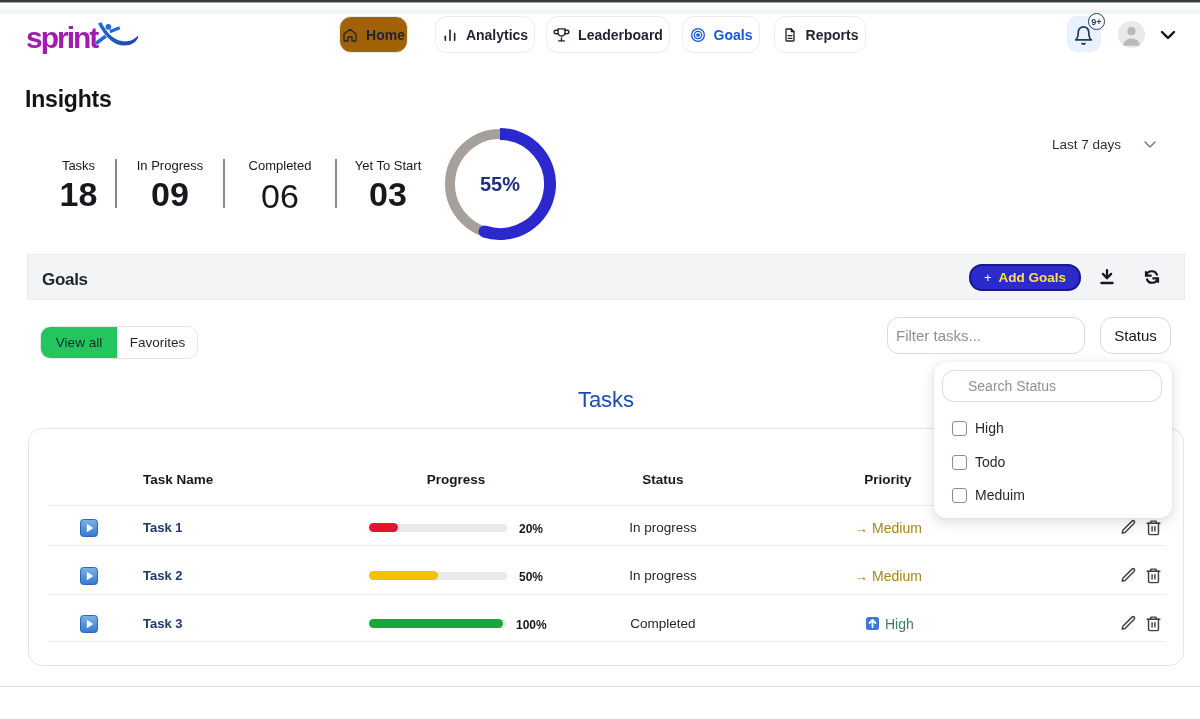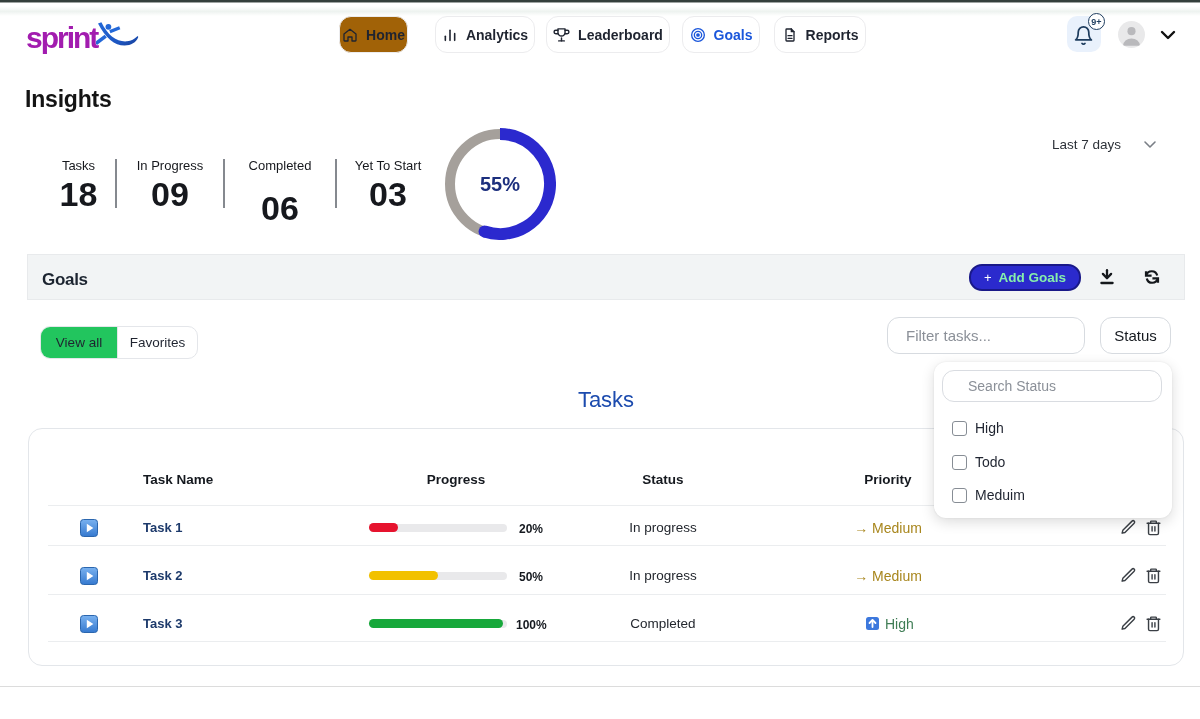--- a/index.html
+++ b/index.html
@@ -96,21 +96,21 @@
     <div style="font-size:34px;font-weight:800;color:#16181d;line-height:40px;margin-top:1px;">18</div>
   </div>
   <div class="abs" style="left:115px;top:159px;width:2px;height:49px;background:#85898f;"></div>
   <div class="abs" style="left:117px;top:158px;width:106px;text-align:center;">
     <div style="font-size:13px;color:#16181d;">In Progress</div>
     <div style="font-size:34px;font-weight:800;color:#16181d;line-height:40px;margin-top:1px;">09</div>
   </div>
   <div class="abs" style="left:223px;top:159px;width:2px;height:49px;background:#85898f;"></div>
   <div class="abs" style="left:225px;top:158px;width:110px;text-align:center;">
     <div style="font-size:13px;color:#16181d;">Completed</div>
-    <div style="font-size:34px;font-weight:700;color:#16181d;line-height:40px;margin-top:15px;">06</div>
+    <div style="font-size:34px;font-weight:400;color:#16181d;line-height:40px;margin-top:3px;">06</div>
   </div>
   <div class="abs" style="left:335px;top:159px;width:2px;height:49px;background:#85898f;"></div>
   <div class="abs" style="left:337px;top:158px;width:102px;text-align:center;">
     <div style="font-size:13px;color:#16181d;">Yet To Start</div>
     <div style="font-size:34px;font-weight:800;color:#16181d;line-height:40px;margin-top:1px;">03</div>
   </div>
 
   <svg class="abs" style="left:444px;top:128px;" width="112" height="112" viewBox="0 0 112 112">
     <circle cx="56" cy="56" r="50" fill="none" stroke="#a5a09b" stroke-width="10"></circle>
     <path d="M 56 6 A 50 50 0 1 1 40.55 103.55" fill="none" stroke="#2b29ce" stroke-width="12" stroke-linecap="butt"></path>
@@ -120,40 +120,40 @@
 
   <div class="abs" style="left:1052px;top:137px;font-size:13.5px;color:#2c3138;">Last 7 days</div>
   <svg class="abs" style="left:1143px;top:140px;" width="14" height="9" viewBox="0 0 14 9" fill="none" stroke="#7a7f86" stroke-width="1.6" stroke-linecap="round" stroke-linejoin="round">
       <path d="M2 2 L7 7 L12 2"></path>
     </svg>
 
   <div class="abs" style="left:27px;top:254px;width:1158px;height:46px;background:#f2f4f5;border:1px solid #e8eaec;"></div>
   <div class="abs" style="left:42px;top:270px;font-size:17px;font-weight:bold;color:#1c2430;letter-spacing:-0.3px;">Goals</div>
   <div class="abs" style="left:969px;top:264px;width:112px;height:27px;background:#2b2acd;border:2px solid #191888;border-radius:13px;display:flex;align-items:center;justify-content:center;gap:7px;">
     <span style="color:#fff;font-size:13px;">+</span>
-    <span style="color:#86efac;font-size:13.5px;font-weight:bold;">Add Goals</span>
+    <span style="color:#fde047;font-size:13.5px;font-weight:bold;">Add Goals</span>
   </div>
   <svg class="abs" style="left:1100px;top:269px;" width="14" height="16" viewBox="0 0 14 16" fill="none" stroke="#15181c" stroke-width="2.3" stroke-linecap="round" stroke-linejoin="round">
       <path d="M7 1.2 V8.6"></path>
       <path d="M2.9 4.9 L7 9.2 L11.1 4.9"></path>
       <path d="M1.4 14 H12.6"></path>
     </svg>
   <svg class="abs" style="left:1144px;top:269px;" width="16" height="16" viewBox="0 0 16 16" fill="none" stroke="#15181c" stroke-width="2.2" stroke-linecap="butt" stroke-linejoin="miter">
       <path d="M2.0 2.2 V6.7 H7.6"></path>
       <path d="M2.3 6.5 A5.6 5.6 0 0 1 13.2 6.6"></path>
       <path d="M14.0 13.8 V9.3 H8.4"></path>
       <path d="M13.7 9.5 A5.6 5.6 0 0 1 2.8 9.4"></path>
     </svg>
 
   <div class="abs" style="left:40px;top:326px;width:158px;height:33px;border:1px solid #e4e6ea;border-radius:10px;background:#fff;overflow:hidden;display:flex;">
     <div style="width:77px;height:100%;background:#22c55e;border-right:1px solid #e4e6ea;display:flex;align-items:center;justify-content:center;font-size:13.5px;color:#1f2430;">View all</div>
     <div style="flex:1;display:flex;align-items:center;justify-content:center;font-size:13.5px;color:#1f2430;">Favorites</div>
   </div>
 
-  <div class="abs" style="left:887px;top:317px;width:198px;height:37px;border:1px solid #d7dbe0;border-radius:12px;background:#fff;display:flex;align-items:center;padding-left:18px;font-size:15px;color:#8b9098;">Filter tasks...</div>
+  <div class="abs" style="left:887px;top:317px;width:198px;height:37px;border:1px solid #d7dbe0;border-radius:12px;background:#fff;display:flex;align-items:center;padding-left:8px;font-size:15px;color:#8b9098;">Filter tasks...</div>
   <div class="abs" style="left:1100px;top:317px;width:71px;height:37px;border:1px solid #d7dbe0;border-radius:12px;background:#fff;display:flex;align-items:center;justify-content:center;font-size:15px;color:#15191f;">Status</div>
 
   <div class="abs" style="left:506px;top:387px;width:200px;text-align:center;font-size:22px;font-weight:normal;color:#1c4bae;">Tasks</div>
 
   <div class="abs" style="left:28px;top:428px;width:1156px;height:238px;background:#fff;border:1px solid #e3e6ea;border-radius:14px;"></div>
   <div class="abs" style="left:143px;top:472px;font-size:13.5px;font-weight:bold;color:#15191f;">Task Name</div>
   <div class="abs" style="left:406px;top:472px;width:100px;text-align:center;font-size:13.5px;font-weight:bold;color:#15191f;">Progress</div>
   <div class="abs" style="left:613px;top:472px;width:100px;text-align:center;font-size:13.5px;font-weight:bold;color:#15191f;">Status</div>
   <div class="abs" style="left:838px;top:472px;width:100px;text-align:center;font-size:13.5px;font-weight:bold;color:#15191f;">Priority</div>
 

